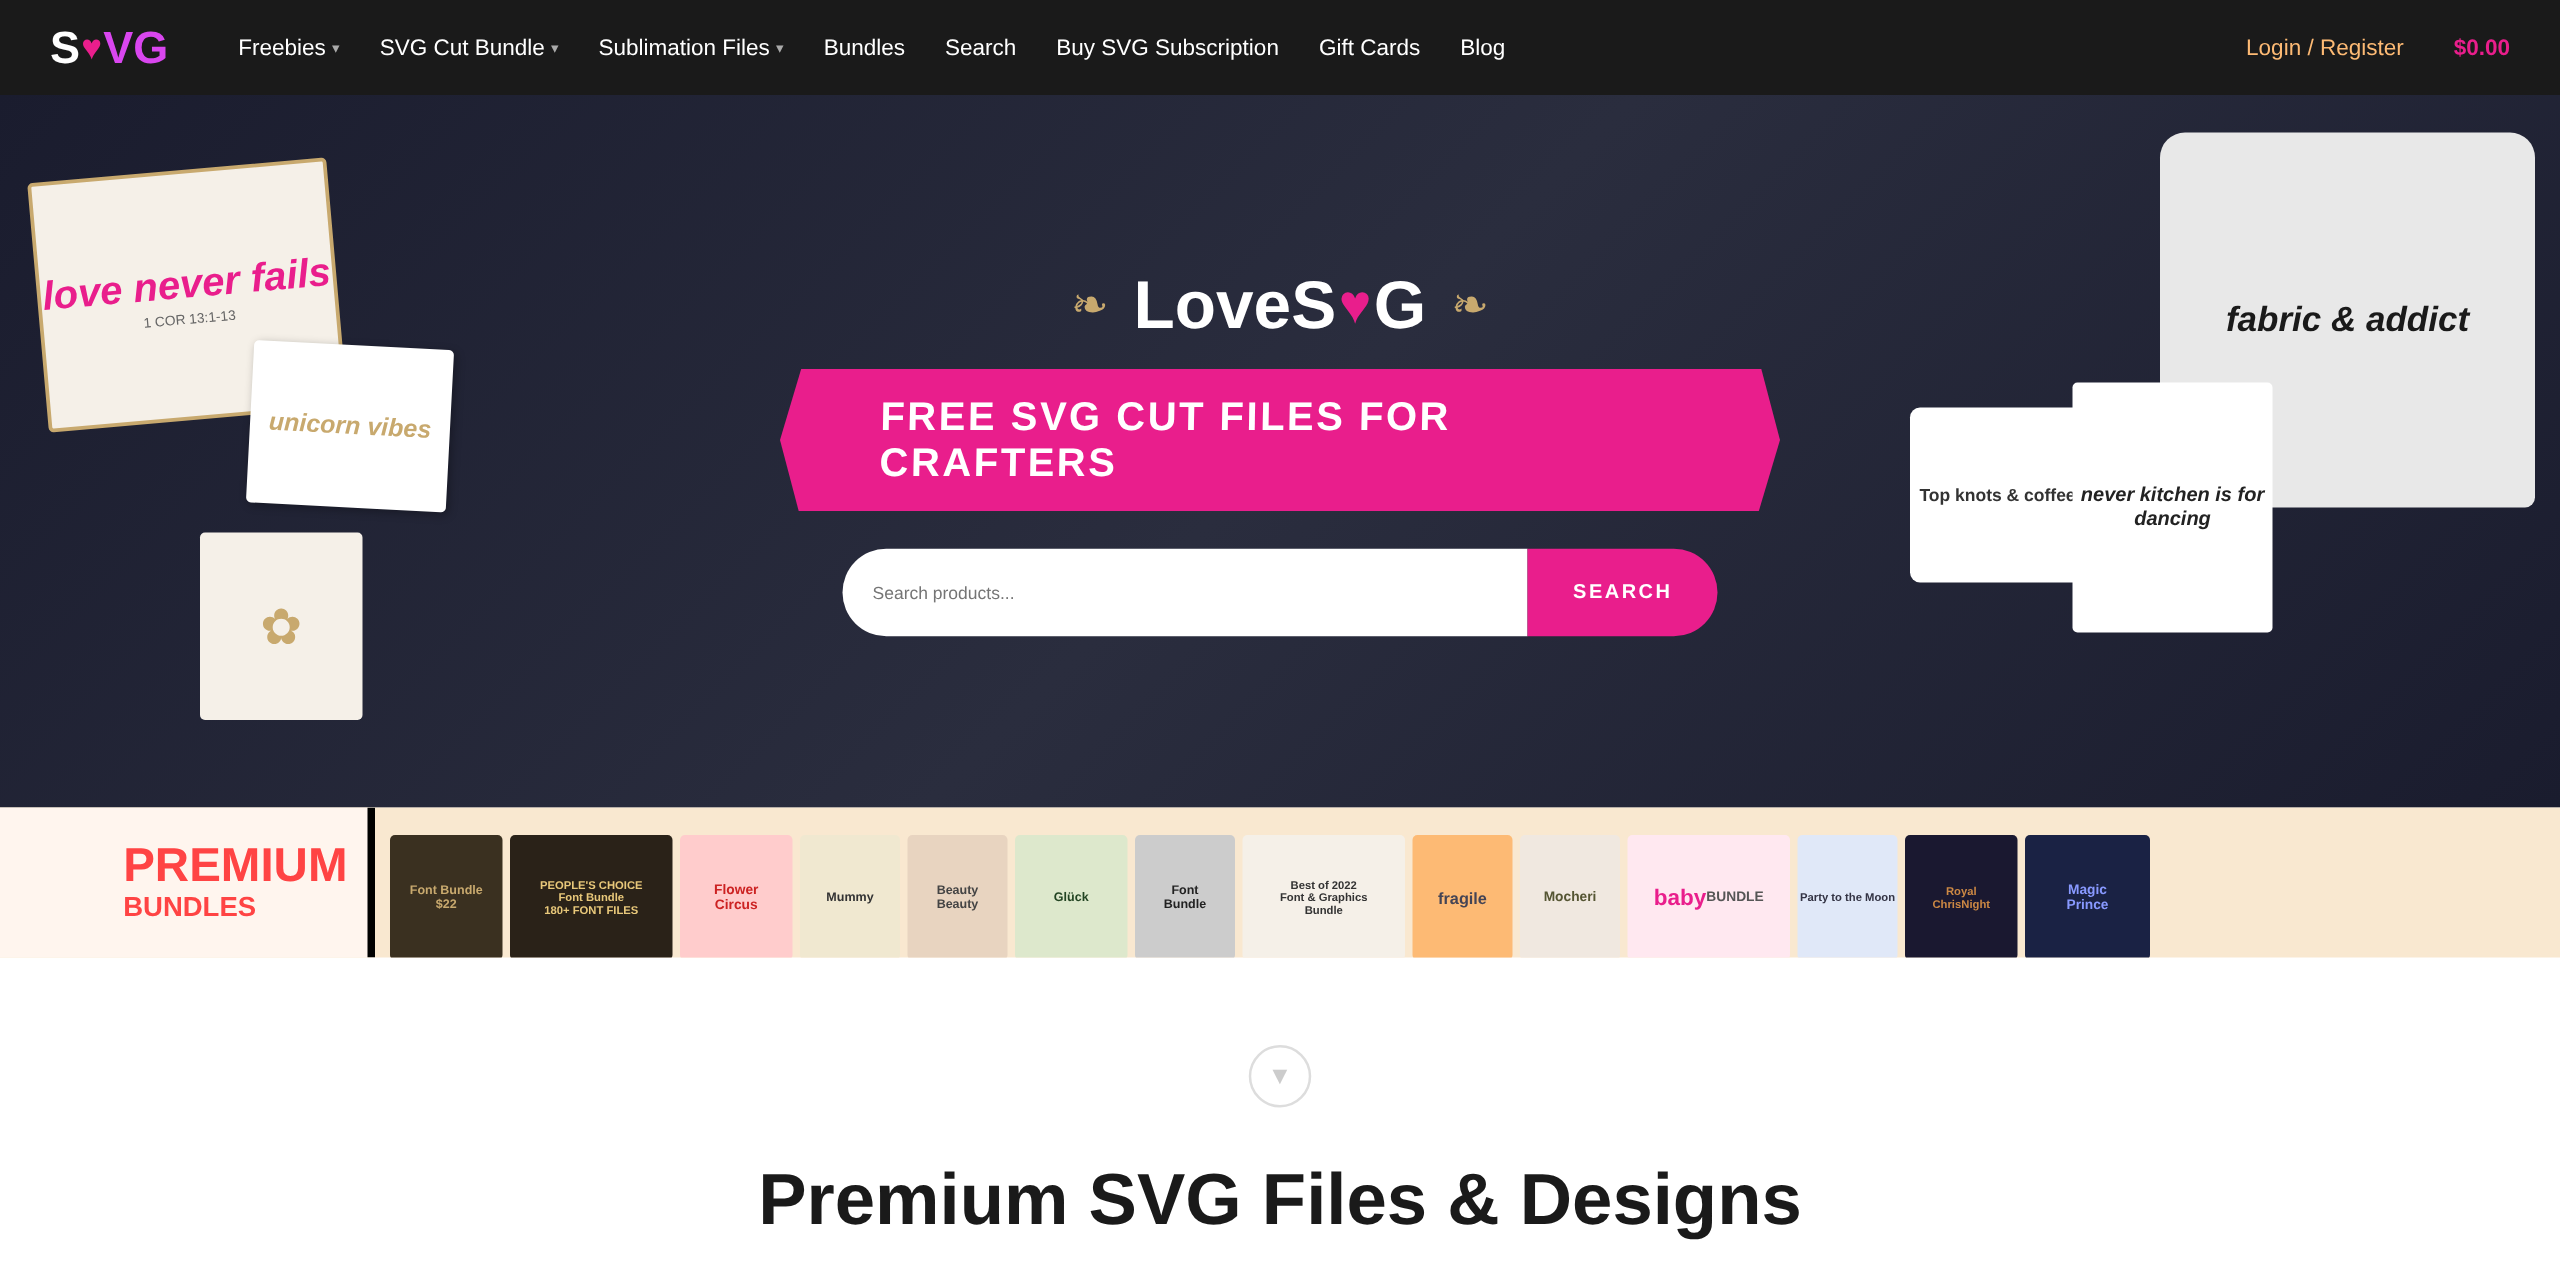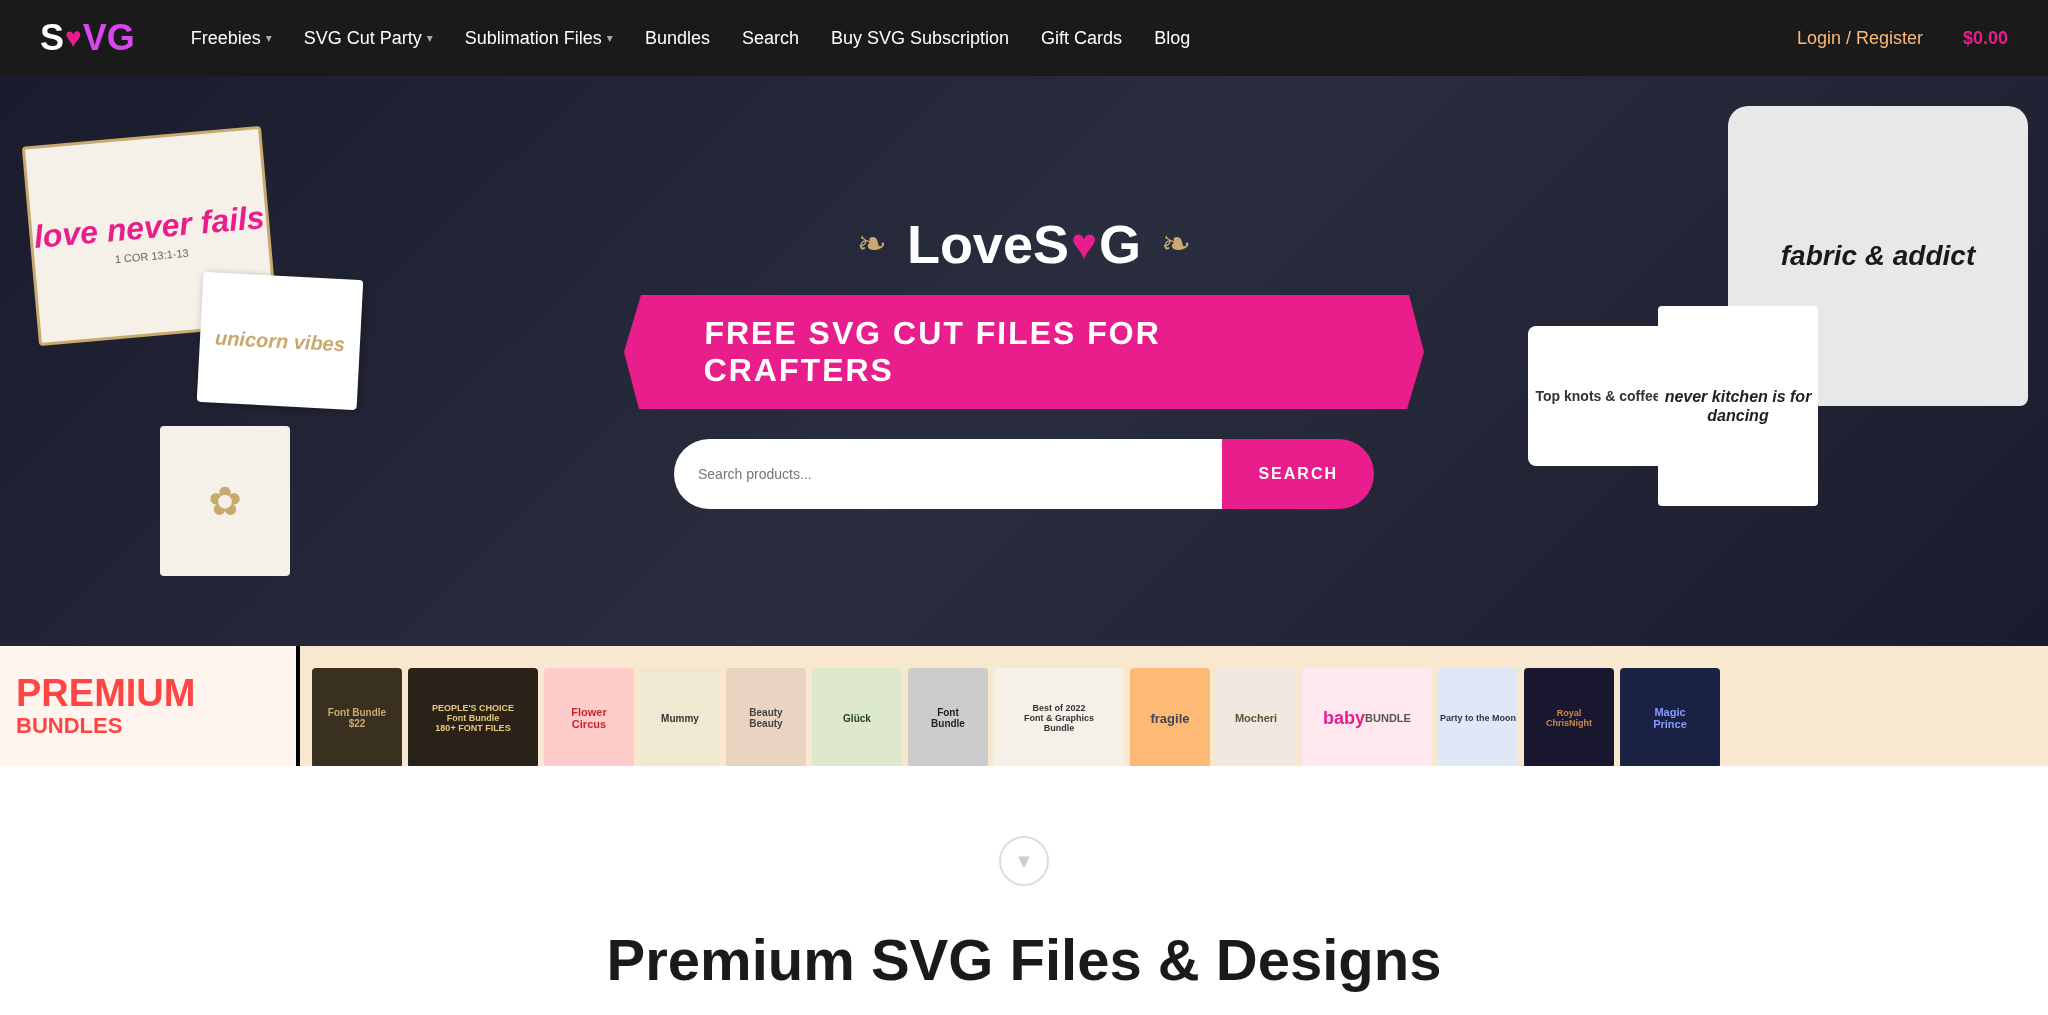--- a/index.html
+++ b/index.html
@@ -242,23 +242,23 @@
       overflow: hidden;
       position: relative;
     }
     .bundles-strip-premium {
       background: #fff5ee;
       height: 100%;
       width: 300px;
       flex-shrink: 0;
       display: flex;
       align-items: center;
-      justify-content: flex-start;
+      justify-content: flex-end;
       padding: 16px;
-      border-right: 4px solid #000000;
+      border-right: 6px solid #000000;
     }
     .bundles-premium-text {
       font-size: 38px;
       font-weight: 900;
       line-height: 1.1;
       color: #ff4444;
       text-transform: uppercase;
     }
     .bundles-premium-sub {
       font-size: 22px;
@@ -337,21 +337,21 @@
     <span class="nav-logo-s">S</span>
     <span class="nav-logo-heart">♥</span>
     <span class="nav-logo-g">VG</span>
   </div>
 
   <a class="nav-item">
     <span>Freebies</span>
     <span class="nav-chevron">▾</span>
   </a>
   <a class="nav-item">
-    <span>SVG Cut Party</span>
+    <span>SVG Cut Bundle</span>
     <span class="nav-chevron">▾</span>
   </a>
   <a class="nav-item">
     <span>Sublimation Files</span>
     <span class="nav-chevron">▾</span>
   </a>
   <a class="nav-item">
     <span>Bundles</span>
   </a>
   <a class="nav-item">

